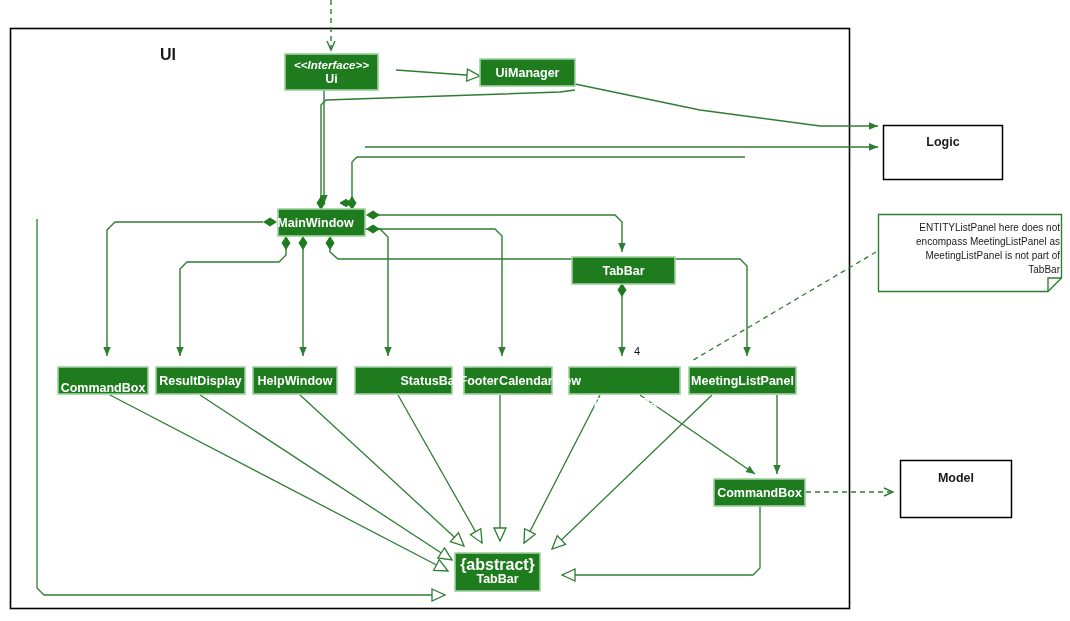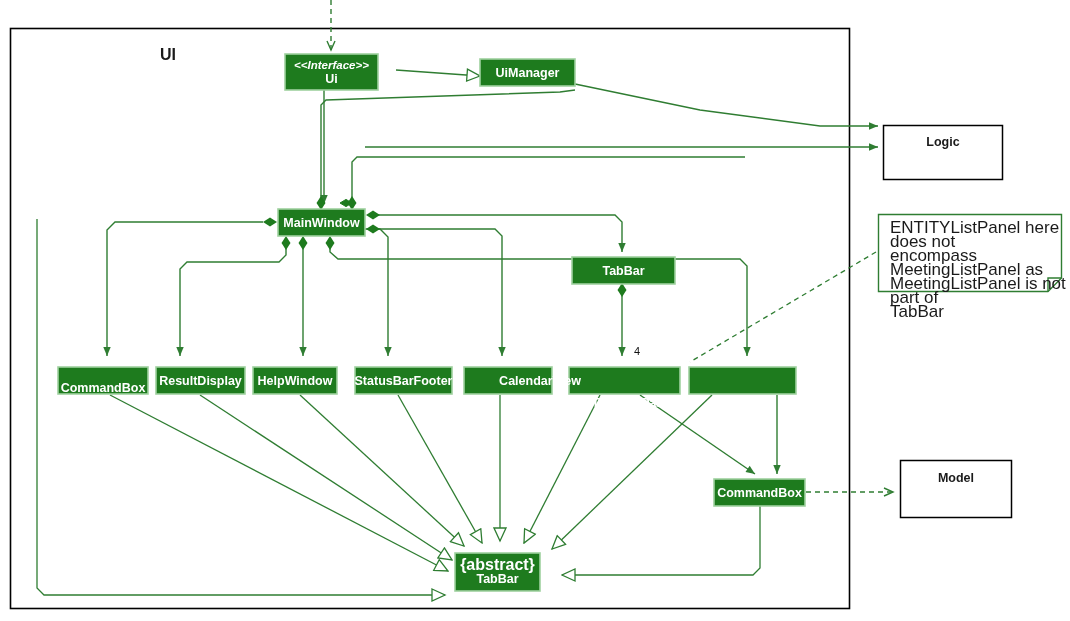--- a/index.html
+++ b/index.html
@@ -8,22 +8,22 @@
   #stage{position:absolute;left:0;top:0;width:1070px;height:621px;}
   svg.layer{position:absolute;left:0;top:0;width:1070px;height:621px;}
   .nodeLabel{position:absolute;display:flex;flex-direction:column;
              align-items:center;justify-content:center;text-align:center;
              color:#ffffff;font-weight:bold;font-size:12.5px;line-height:14px;
              pointer-events:none;}
   .nodeLabel.plain{color:#1a1a1a;}
   .nodeLabel .stereo{font-style:italic;font-weight:bold;font-size:11.5px;}
   .nodeLabel .abs{font-weight:bold;font-size:16px;}
   .pkgTitle{position:absolute;color:#1a1a1a;font-weight:bold;font-size:16px;}
-  .noteText{position:absolute;color:#1a1a1a;font-size:17px;line-height:14px;
-            text-align:left;margin-left:10px;}
+  .noteText{position:absolute;color:#1a1a1a;font-size:10px;line-height:14px;
+            text-align:right;}
   .multLabel{position:absolute;color:#111;font-size:11px;}
 </style>
 </head>
 <body>
 
 <div id="stage">
 
   <svg class="layer" viewBox="0 0 1070 621">
     <defs>
       <marker id="openArrow" markerWidth="12" markerHeight="12" refX="10" refY="5" orient="auto" markerUnits="userSpaceOnUse">
@@ -128,52 +128,55 @@
 
   <div class="nodeLabel" style="left:285px;top:54px;width:93px;height:36px;">
     <span class="stereo">&lt;&lt;Interface&gt;&gt;</span>
     <span>Ui</span>
   </div>
 
   <div class="nodeLabel" style="left:480px;top:59px;width:95px;height:27px;">
     <span>UiManager</span>
   </div>
 
-  <div class="nodeLabel" style="left:278px;top:209px;width:87px;height:27px;">
+  <div class="nodeLabel" style="left:272px;top:209px;width:87px;height:27px;">
     <span>MainWindow</span>
   </div>
 
   <div class="nodeLabel" style="left:572px;top:257px;width:103px;height:27px;">
     <span>TabBar</span>
   </div>
 
   <div class="nodeLabel" style="left:58px;top:367px;width:90px;height:27px;margin-top:7px;">
     <span>CommandBox</span>
   </div>
 
   <div class="nodeLabel" style="left:156px;top:367px;width:89px;height:27px;">
     <span>ResultDisplay</span>
   </div>
 
   <div class="nodeLabel" style="left:253px;top:367px;width:84px;height:27px;text-align:right;">
     <span>HelpWindow</span>
   </div>
 
-  <div class="nodeLabel" style="left:355px;top:367px;width:97px;height:27px;">
+  <div class="nodeLabel" style="left:355px;top:367px;width:97px;height:27px;padding-left:46px;">
     <span>StatusBarFooter</span>
   </div>
 
   <div class="nodeLabel" style="left:464px;top:367px;width:96px;height:27px;padding-left:28px;">
     <span>CalendarView</span>
   </div>
 
   <div class="nodeLabel" style="left:569px;top:380px;width:111px;height:45px;">
     <span>ENTITYListPanel</span>
   </div>
 
+  <div class="nodeLabel" style="left:689px;top:367px;width:107px;height:27px;">
+    <span>MeetingListPanel</span>
+  </div>
 
   <div class="nodeLabel" style="left:714px;top:479px;width:91px;height:27px;">
     <span>CommandBox</span>
   </div>
 
   <div class="nodeLabel" style="left:455px;top:553px;width:85px;height:38px;">
     <span class="abs">{abstract}</span>
     <span>TabBar</span>
   </div>
 

